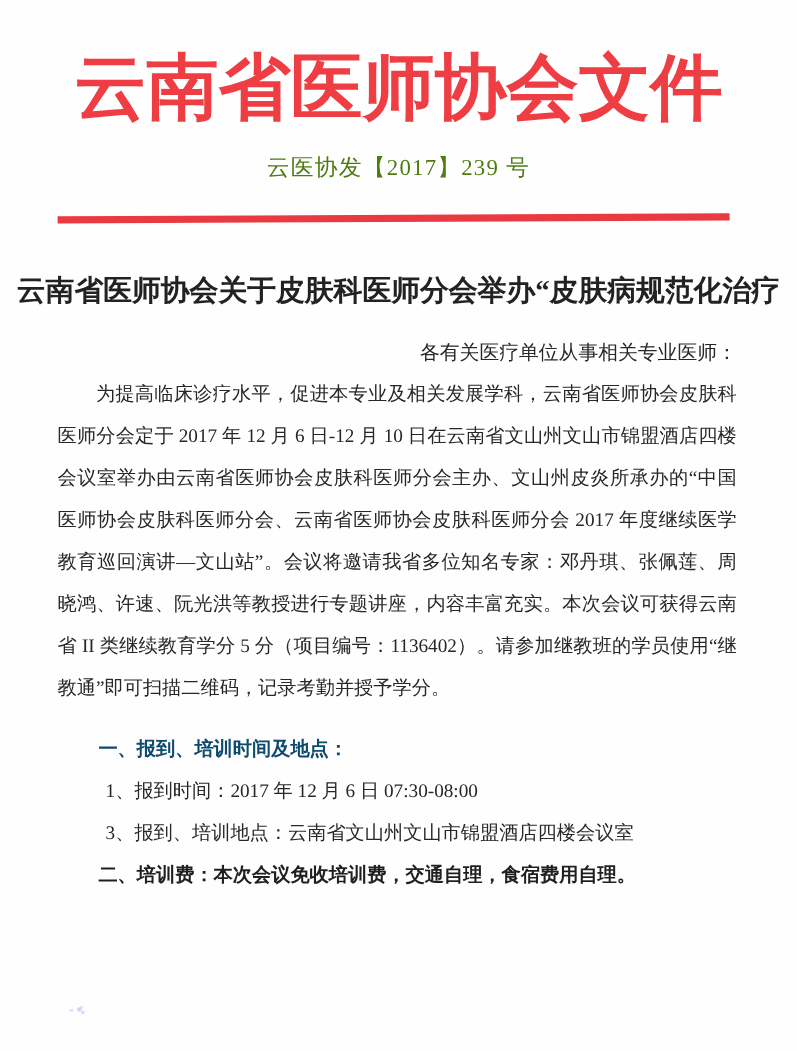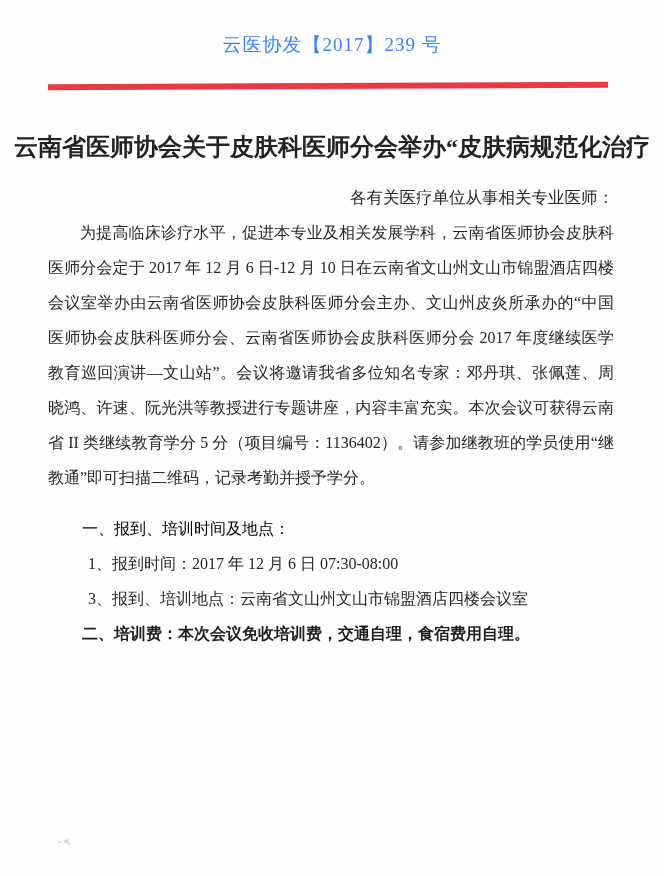--- a/index.html
+++ b/index.html
@@ -23,25 +23,25 @@
     text-align: center;
     font-size: 60px;
     line-height: 70px;
     font-weight: 900;
     color: #ee3e44;
     letter-spacing: 0px;
     white-space: nowrap;
   }
   
   .doc-number {
-    margin-top: 32px;
+    margin-top: 20px;
     text-align: center;
     font-size: 19px;
     line-height: 26px;
-    color: #3b82f6;
+    color: #4d7c0f;
     letter-spacing: 1px;
   }
   
   .red-rule {
     margin: 25px auto 0 48px;
     width: 560px;
     height: 6px;
     background: #ea3a41;
     transform: rotate(-0.25deg);
   }
@@ -64,23 +64,23 @@
   .salutation {
     font-size: 16.5px;
     text-align: right;
   }
   .main-paragraph {
     margin-top: 0;
     text-indent: 2em;
     text-align: justify;
   }
   .section-heading {
-    font-weight: normal;
+    font-weight: bold;
     padding-left: 34px;
-    color: #000000;
+    color: #0c4a6e;
   }
   .sub-item {
     padding-left: 40px;
   }
   .section-bold-line {
     font-weight: bold;
     padding-left: 34px;
     color: #1f1f1f;
   }
   
@@ -109,20 +109,21 @@
     left: 0; top: 3px;
     width: 3px; height: 2px;
     background: #c2cdf0;
   }
 </style>
 </head>
 <body>
 
 <div class="scan-page">
 
+  <div class="letterhead">云南省医师协会文件</div>
 
   <div class="doc-number">云医协发【2017】239 号</div>
 
   <div class="red-rule"></div>
 
   <div class="notice-title">
     <div>云南省医师协会关于皮肤科医师分会举办“皮肤病规范化治疗</div>
   </div>
 
   <div class="body-col">

